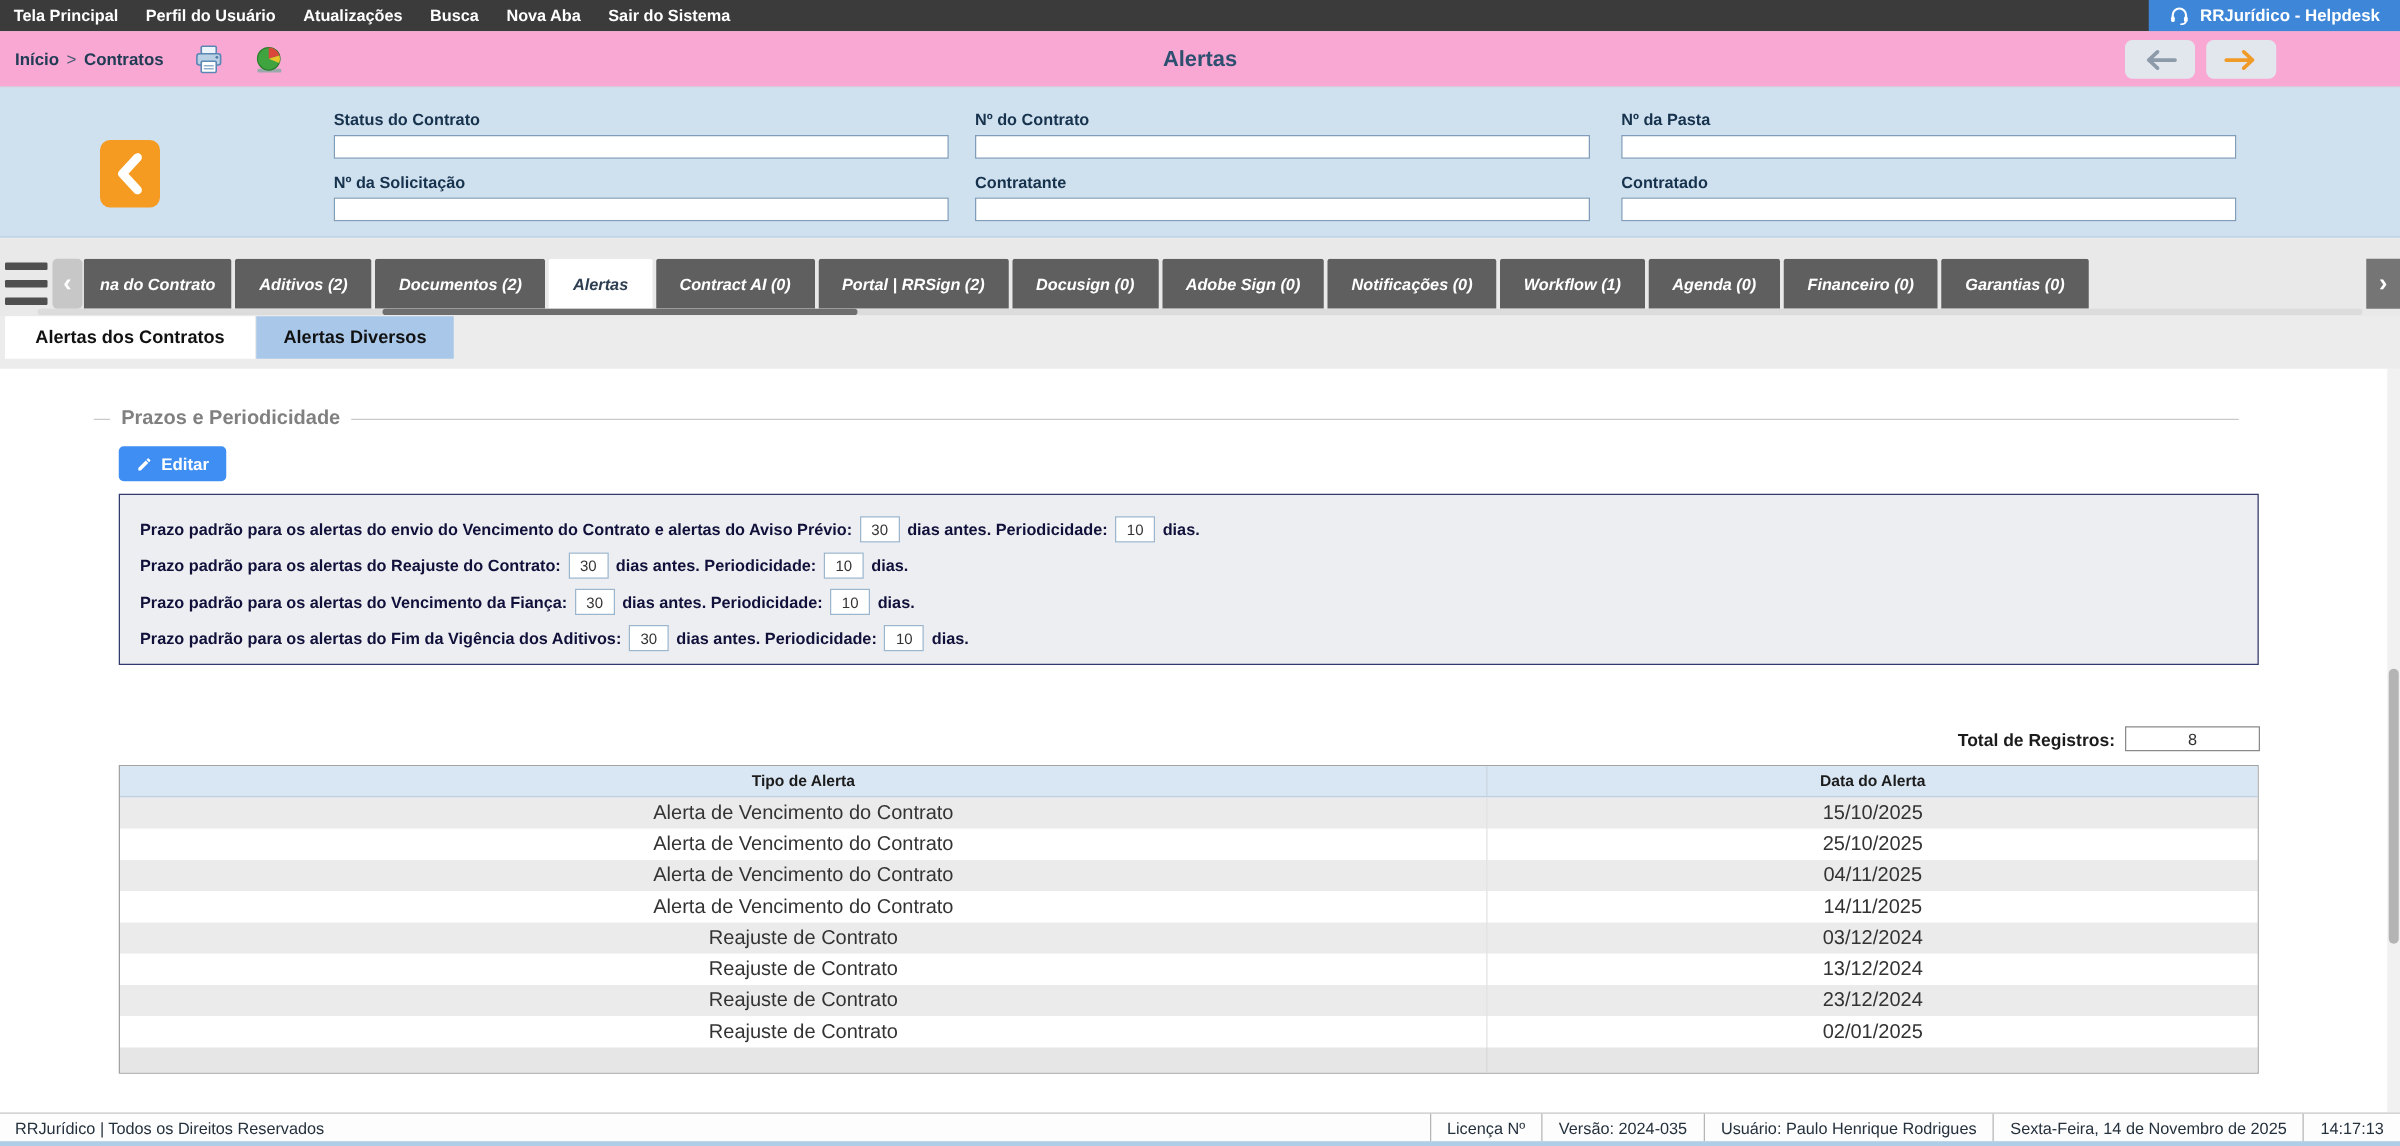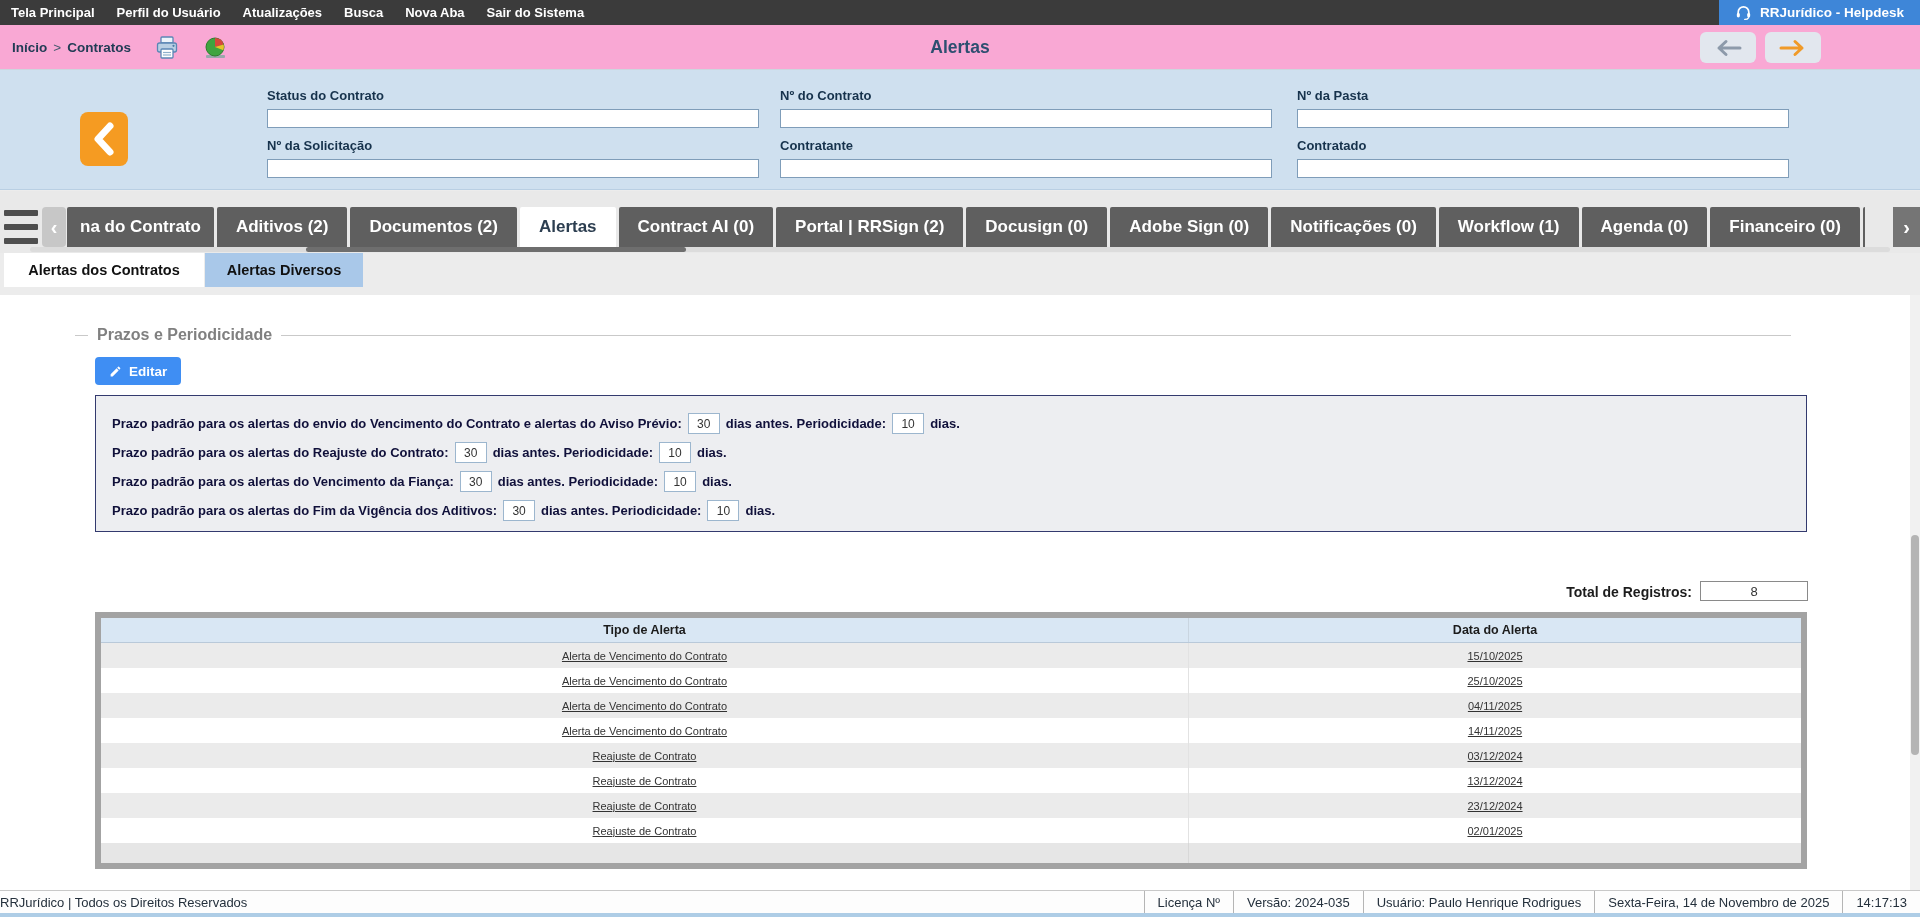--- a/index.html
+++ b/index.html
@@ -30,21 +30,21 @@
   .fgroup label{display:block;font-size:13px;font-weight:bold;color:#16324c;margin-bottom:5px;}
   .fgroup input{width:100%;height:19px;border:1px solid #7f9db9;background:#fff;font-size:12px;padding:0 4px;font-family:"Liberation Sans",sans-serif;}
   .fg1{left:267px;top:18px;} .fg2{left:780px;top:18px;} .fg3{left:1297px;top:18px;}
   .fg4{left:267px;top:68px;} .fg5{left:780px;top:68px;} .fg6{left:1297px;top:68px;}
   
   .tabbar{position:absolute;top:191px;left:0;right:0;height:62px;background:#e9e9e9;}
   .hamburger{position:absolute;left:4px;top:19px;width:34px;height:34px;display:flex;flex-direction:column;justify-content:space-between;cursor:pointer;}
   .hamburger span{display:block;height:6px;background:#4f4f4f;border-radius:1px;}
   .tabscroll-left{position:absolute;left:42px;top:16px;width:24px;height:40px;background:#c7c7c7;border-radius:4px;color:#fff;font-size:20px;font-weight:bold;display:flex;align-items:center;justify-content:center;cursor:pointer;}
   .tabs{position:absolute;left:67px;top:16px;height:40px;display:flex;gap:3px;overflow:hidden;width:1798px;}
-  .tab{background:#5f5f5f;color:#fff;font-weight:bold;font-size:17px;display:flex;align-items:center;padding:0 19px;white-space:nowrap;border-radius:2px 2px 0 0;cursor:pointer;flex:0 0 auto;}
+  .tab{background:#5f5f5f;color:#fff;font-weight:bold;font-size:13px;display:flex;align-items:center;padding:0 19px;white-space:nowrap;border-radius:2px 2px 0 0;cursor:pointer;flex:0 0 auto;font-style:italic;}
   .tab.first{padding:0 13px;}
   .tab.active{background:#fff;color:#2c3e50;}
   .tabscroll-right{position:absolute;right:0;top:16px;width:27px;height:40px;background:#757575;color:#fff;font-size:20px;font-weight:bold;display:flex;align-items:center;justify-content:center;cursor:pointer;}
   .hscroll{position:absolute;left:30px;top:56px;width:1860px;height:5px;background:#dcdcdc;border-radius:3px;}
   .hscroll .thumb{position:absolute;left:276px;top:0;width:380px;height:5px;background:#6e6e6e;border-radius:3px;cursor:pointer;}
   
   .subtabrow{position:absolute;top:253px;left:4px;right:0;height:34px;text-align:right;}
   .subtab{position:absolute;bottom:0;height:34px;display:flex;align-items:center;justify-content:center;font-size:14.5px;font-weight:bold;color:#111;cursor:pointer;}
   .subtab.active{left:0;width:200px;background:#fff;}
   .subtab.inactive{left:201px;width:158px;background:#a9c8e9;}
@@ -56,33 +56,33 @@
   .legend-line{height:1px;background:#c9c9c9;}
   .legend-line.short{width:13px;}
   .legend-line.long{flex:1;}
   .legend-text{font-size:16px;font-weight:bold;color:#808080;white-space:nowrap;}
   .editbtn{position:absolute;left:95px;top:357px;height:28px;padding:0 14px;background:#3f8ef3;border:none;border-radius:4px;color:#fff;font-weight:bold;font-size:13.5px;display:flex;align-items:center;gap:7px;cursor:pointer;font-family:"Liberation Sans",sans-serif;}
   .prazosbox{position:absolute;left:95px;top:395px;width:1712px;height:137px;border:1px solid #333a6e;background:#edeef1;padding:13px 0 0 16px;}
   .prazoline{height:29px;display:flex;align-items:center;font-size:13px;font-weight:bold;color:#10103a;white-space:nowrap;}
   .prazoline input{width:32px;height:21px;border:1px solid #9cb6ce;background:#fff;text-align:center;font-size:12px;margin:0 6px;color:#333;font-family:"Liberation Sans",sans-serif;}
   .total-label{position:absolute;left:1460px;top:584px;width:232px;text-align:right;font-size:14px;font-weight:bold;color:#1c1c1c;}
   .total-input{position:absolute;left:1700px;top:581px;width:108px;height:20px;border:1px solid #8a8a8a;background:#fff;text-align:center;font-size:13px;color:#333;font-family:"Liberation Sans",sans-serif;}
-  .alerttable{position:absolute;left:95px;top:612px;width:1712px;border:6px solid #a3a3a3;background:#fff;}
+  .alerttable{position:absolute;left:95px;top:612px;width:1712px;border:1px solid #a3a3a3;background:#fff;}
   .thead{display:flex;height:25px;background:#d9e7f4;border-bottom:1px solid #b9c9d9;font-size:12.5px;font-weight:bold;color:#1c1c1c;}
   .tc1{width:64%;display:flex;align-items:center;justify-content:center;border-right:1px solid #c9d5e0;}
   .tc2{flex:1;display:flex;align-items:center;justify-content:center;}
-  .trow{display:flex;height:25px;font-size:11px;color:#333;cursor:pointer;text-decoration:underline;}
+  .trow{display:flex;height:25px;font-size:16px;color:#333;cursor:pointer;}
   .trow:nth-child(odd){background:#fff;}
   .trow:nth-child(even){background:#ebebeb;}
   .trow .tc1{border-right:1px solid #e2e2e2;}
   .trow-empty{height:20px;background:#e6e6e6;display:flex;}
   .trow-empty .tc1{border-right:1px solid #d8d8d8;}
   
   .footer{position:absolute;left:0;right:0;bottom:4px;height:23px;background:#fdfdfd;border-top:1px solid #c8c8c8;display:flex;align-items:center;font-size:13px;color:#24303c;}
-  .footer-left{padding-left:0;white-space:nowrap;}
+  .footer-left{padding-left:12px;white-space:nowrap;}
   .footer-cells{margin-left:auto;display:flex;height:100%;}
   .fcell{display:flex;align-items:center;padding:0 13px;border-left:1px solid #b5b5b5;white-space:nowrap;}
   .bottomstrip{position:absolute;left:0;right:0;bottom:0;height:4px;background:#aecde6;}
 </style>
 </head>
 <body>
 
 <div class="topbar">
   <span class="menu-item">Tela Principal</span>
   <span class="menu-item">Perfil do Usuário</span>

